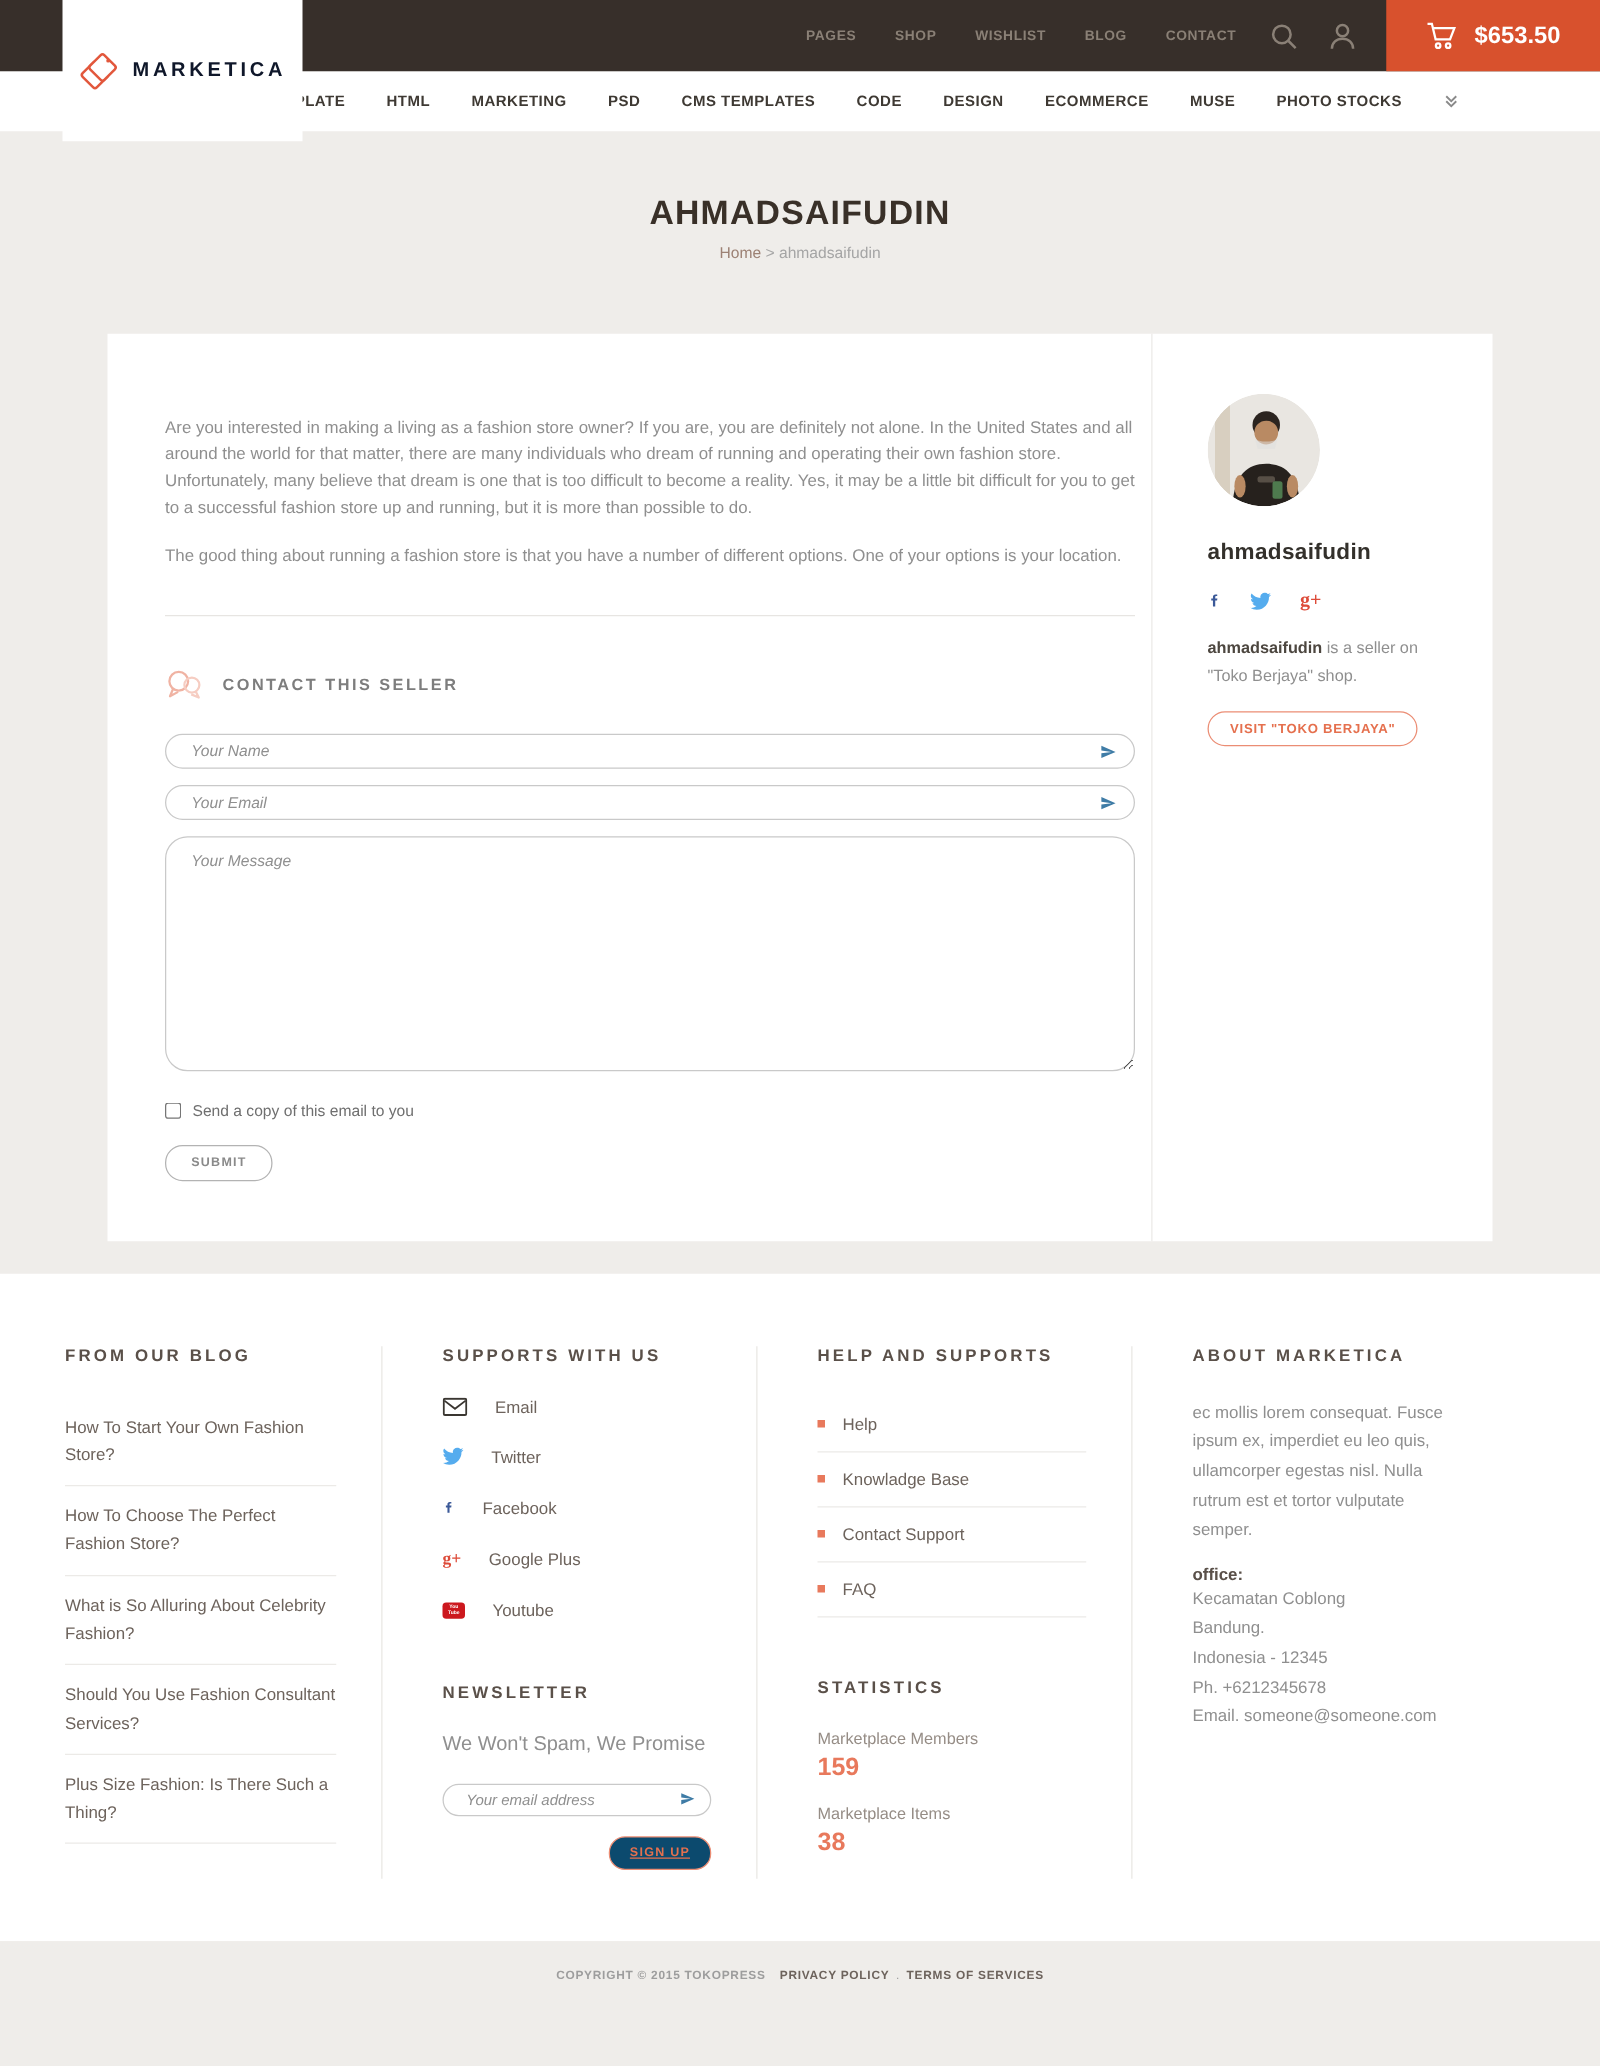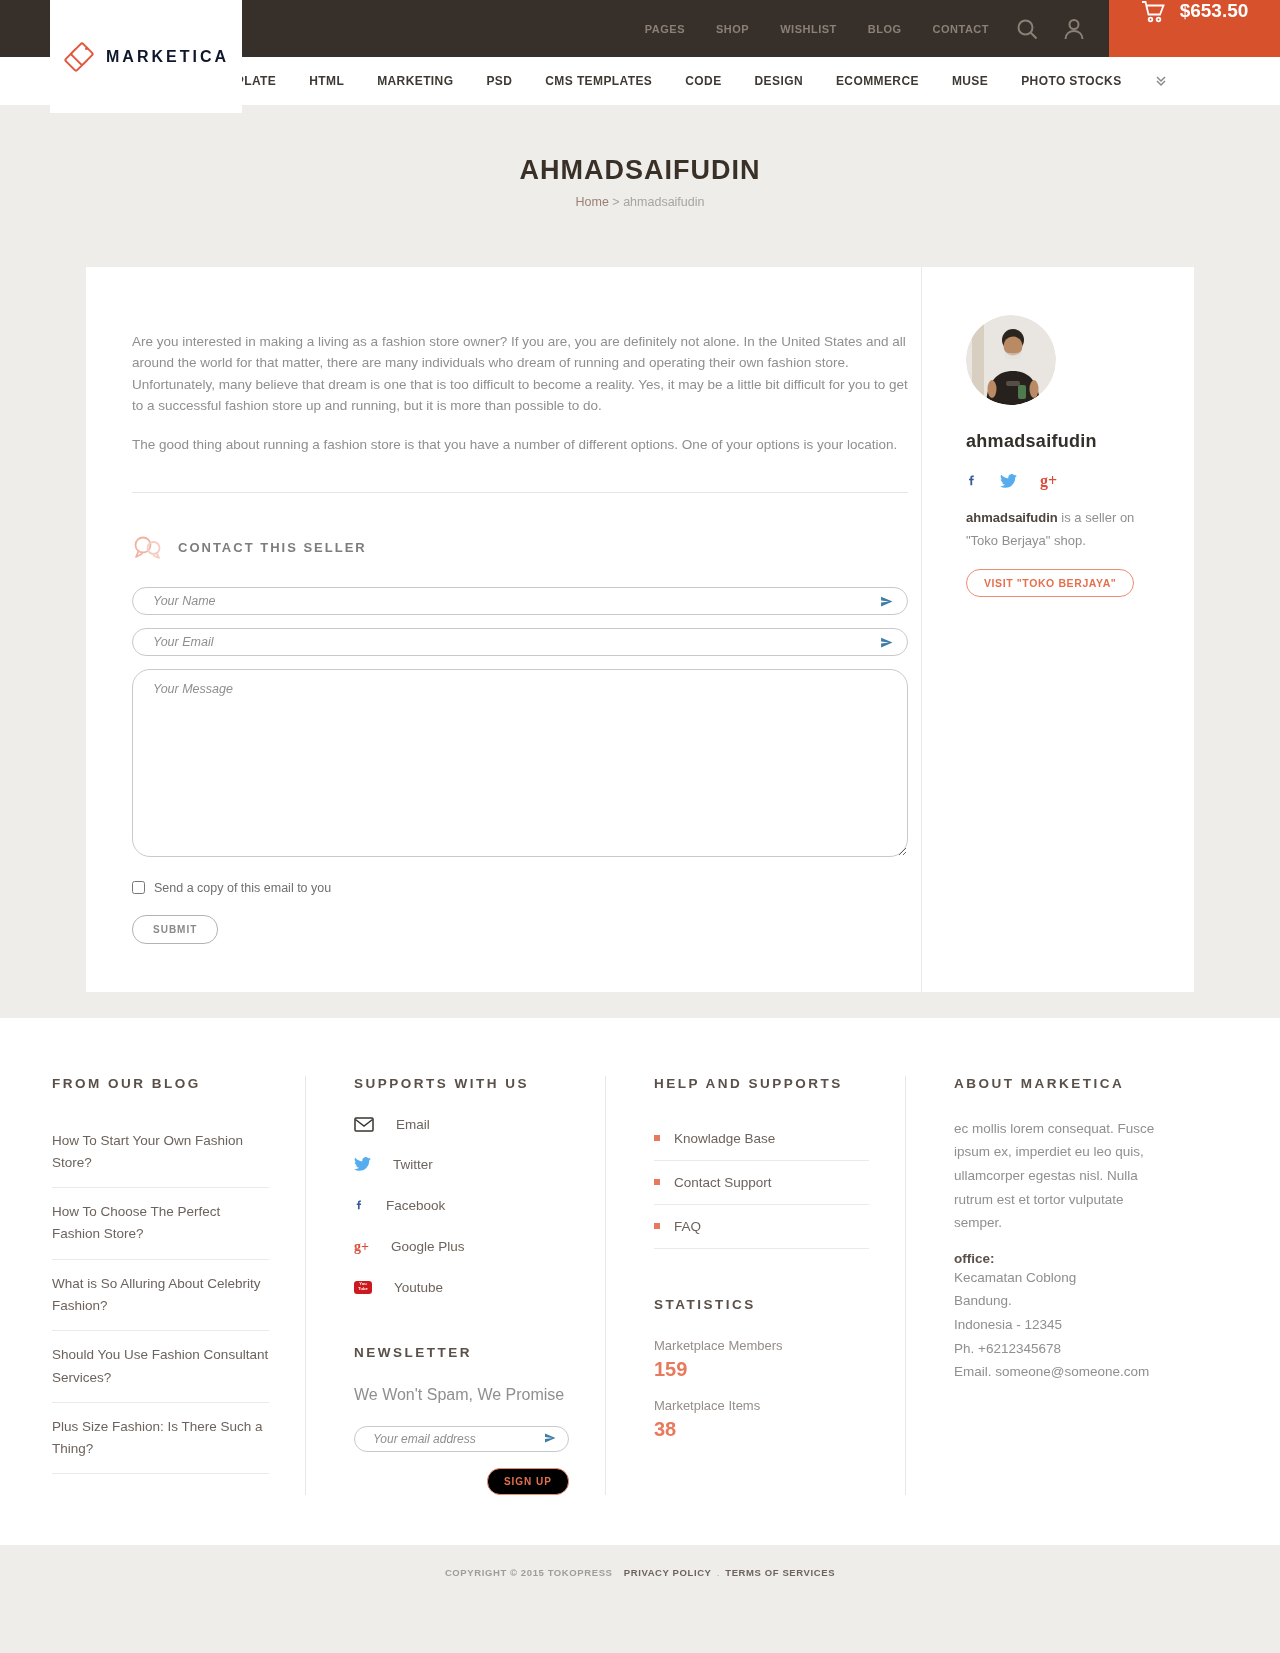--- a/index.html
+++ b/index.html
@@ -10,21 +10,21 @@
     display:flex; flex-direction:column;
   }
   
   .topbar { height:57px; background:#372f2a; position:relative; display:flex; align-items:center; justify-content:flex-end; }
   .logo-box { position:absolute; left:50px; top:0; width:192px; height:113px; background:#fff; z-index:6;
     display:flex; align-items:center; justify-content:center; gap:9px; }
   .brand { font-size:16px; font-weight:bold; letter-spacing:3px; color:#0f172a; }
   .top-menu { display:flex; gap:31px; margin-right:26px; }
   .top-menu a { font-size:11px; font-weight:bold; letter-spacing:.5px; color:#8a8076; text-decoration:none; }
   .hd-icon { margin-right:24px; cursor:pointer; display:flex; align-items:center; }
-  .cart-box { width:171px; height:57px; background:#d8512d; display:flex; justify-content:center; gap:13px; cursor:pointer; }
+  .cart-box { width:171px; height:57px; background:#d8512d; display:flex; align-items:center; justify-content:center; gap:13px; cursor:pointer; }
   .cart-total { color:#fff; font-size:19px; font-weight:bold; }
   
   .mainnav { height:48px; background:#fff; display:flex; align-items:center; padding-left:70px; gap:33px; }
   .mainnav a { font-size:12px; font-weight:bold; letter-spacing:.4px; color:#3e3933; text-decoration:none; white-space:nowrap; }
   .nav-more { margin-left:auto; margin-right:136px; cursor:pointer; display:flex; }
   
   .page-head { text-align:center; padding:50px 0 58px; }
   .page-title { font-size:27px; font-weight:bold; color:#393028; letter-spacing:1px; }
   .breadcrumb { margin-top:9px; font-size:12.5px; color:#a5a5a5; }
   .breadcrumb .home { color:#9c8174; text-decoration:none; }
@@ -72,23 +72,23 @@
   .connect-list li { display:flex; align-items:center; gap:22px; margin-bottom:25px; font-size:13.5px; color:#6d635c; cursor:pointer; }
   .yt-badge { width:18px; height:13px; background:#cc181e; border-radius:3px; color:#fff; font-size:4px; font-weight:bold;
     line-height:1.2; display:flex; flex-direction:column; align-items:center; justify-content:center; }
   .newsletter { margin-top:50px; }
   .nl-tag { font-size:16px; color:#8f8f8f; margin-bottom:22px; }
   .nl-field { position:relative; }
   .nl-field input { width:100%; height:26px; border:1px solid #c9c9c9; border-radius:14px; padding:0 36px 0 18px;
     font-family:"Liberation Sans", sans-serif; font-style:italic; font-size:12px; color:#555; outline:none; }
   .nl-field input::placeholder { color:#8f8f8f; font-style:italic; }
   .nl-field .send-ico { top:6px; right:13px; }
-  .signup-btn { display:block; margin:16px 0 0 auto; background:#000000; border:1px solid #eb8d74; border-radius:13px;
+  .signup-btn { display:block; margin:16px 0 0 auto; background:#0c4a6e; border:1px solid #eb8d74; border-radius:13px;
     padding:7px 16px; font-size:10px; font-weight:bold; letter-spacing:1px; color:#e5704e; cursor:pointer;
-    font-family:"Liberation Sans", sans-serif; }
+    font-family:"Liberation Sans", sans-serif;text-decoration:underline; }
   .help-list { list-style:none; }
   .help-list li { display:flex; align-items:center; gap:14px; padding:14px 0; border-bottom:1px solid #eceae7;
     font-size:13.5px; color:#6d635c; cursor:pointer; }
   .sq-bullet { width:6px; height:6px; background:#e8795c; flex:0 0 6px; }
   .stats { margin-top:48px; }
   .stat-label { font-size:13px; color:#968d86; }
   .stat-value { font-size:20px; font-weight:bold; color:#e8795c; margin:5px 0 17px; }
   .about-text { font-size:13.5px; color:#8f8f8f; line-height:1.75; width:208px; }
   .office-label { font-size:13.5px; font-weight:bold; color:#5a5049; margin-top:16px; }
   .addr { list-style:none; }
@@ -333,20 +333,24 @@
       </div>
       <button class="signup-btn">SIGN UP</button>
     </div>
   </div>
 
   <div class="fcol">
     <h4 class="fhead">HELP AND SUPPORTS</h4>
     <ul class="help-list">
       <li>
         <span class="sq-bullet"></span>
+        <span>Help</span>
+      </li>
+      <li>
+        <span class="sq-bullet"></span>
         <span>Knowladge Base</span>
       </li>
       <li>
         <span class="sq-bullet"></span>
         <span>Contact Support</span>
       </li>
       <li>
         <span class="sq-bullet"></span>
         <span>FAQ</span>
       </li>

